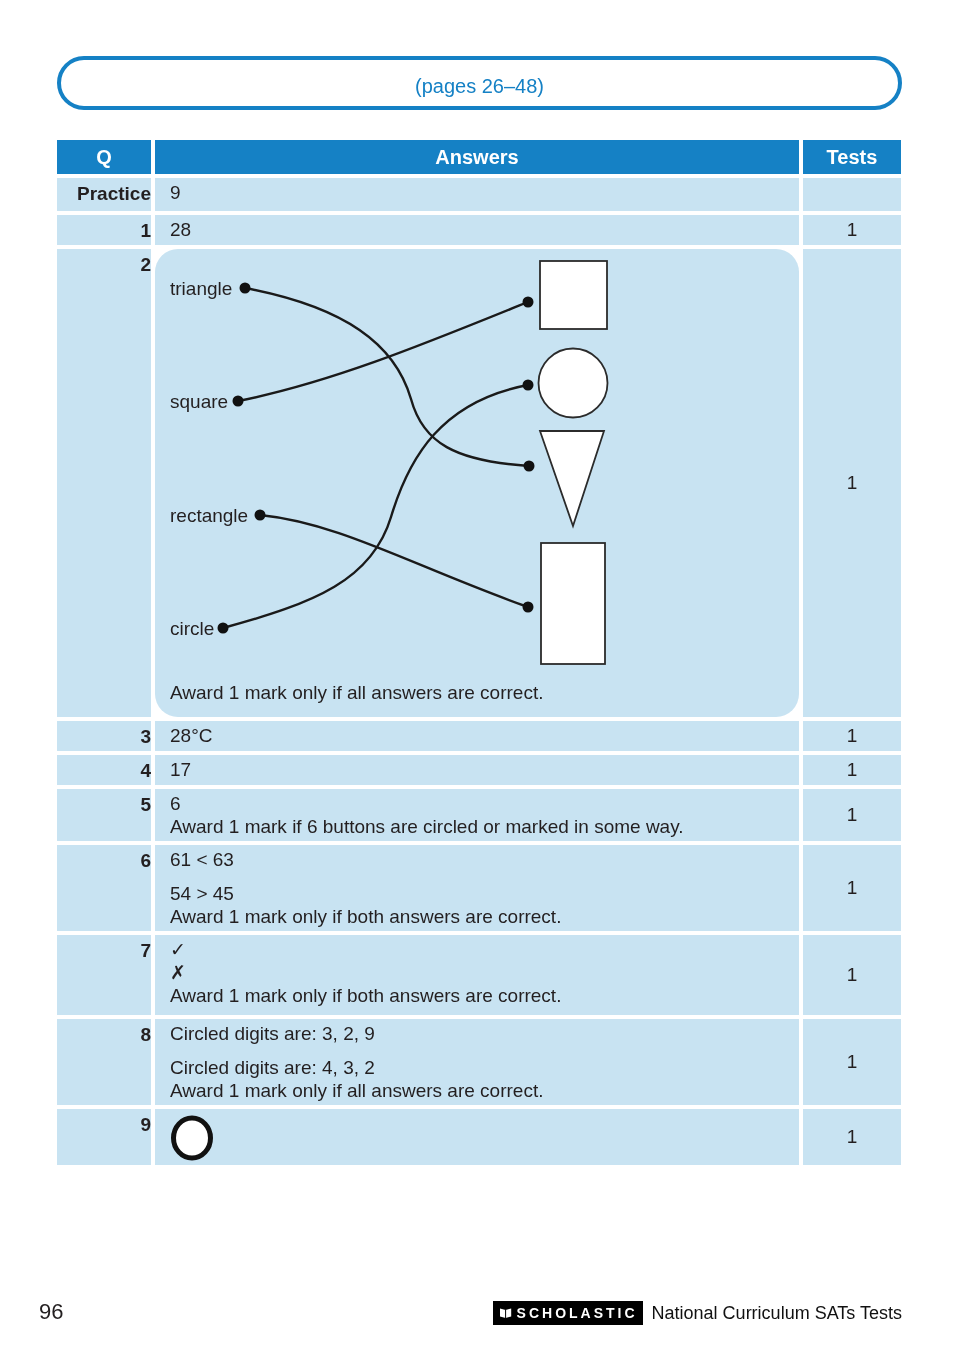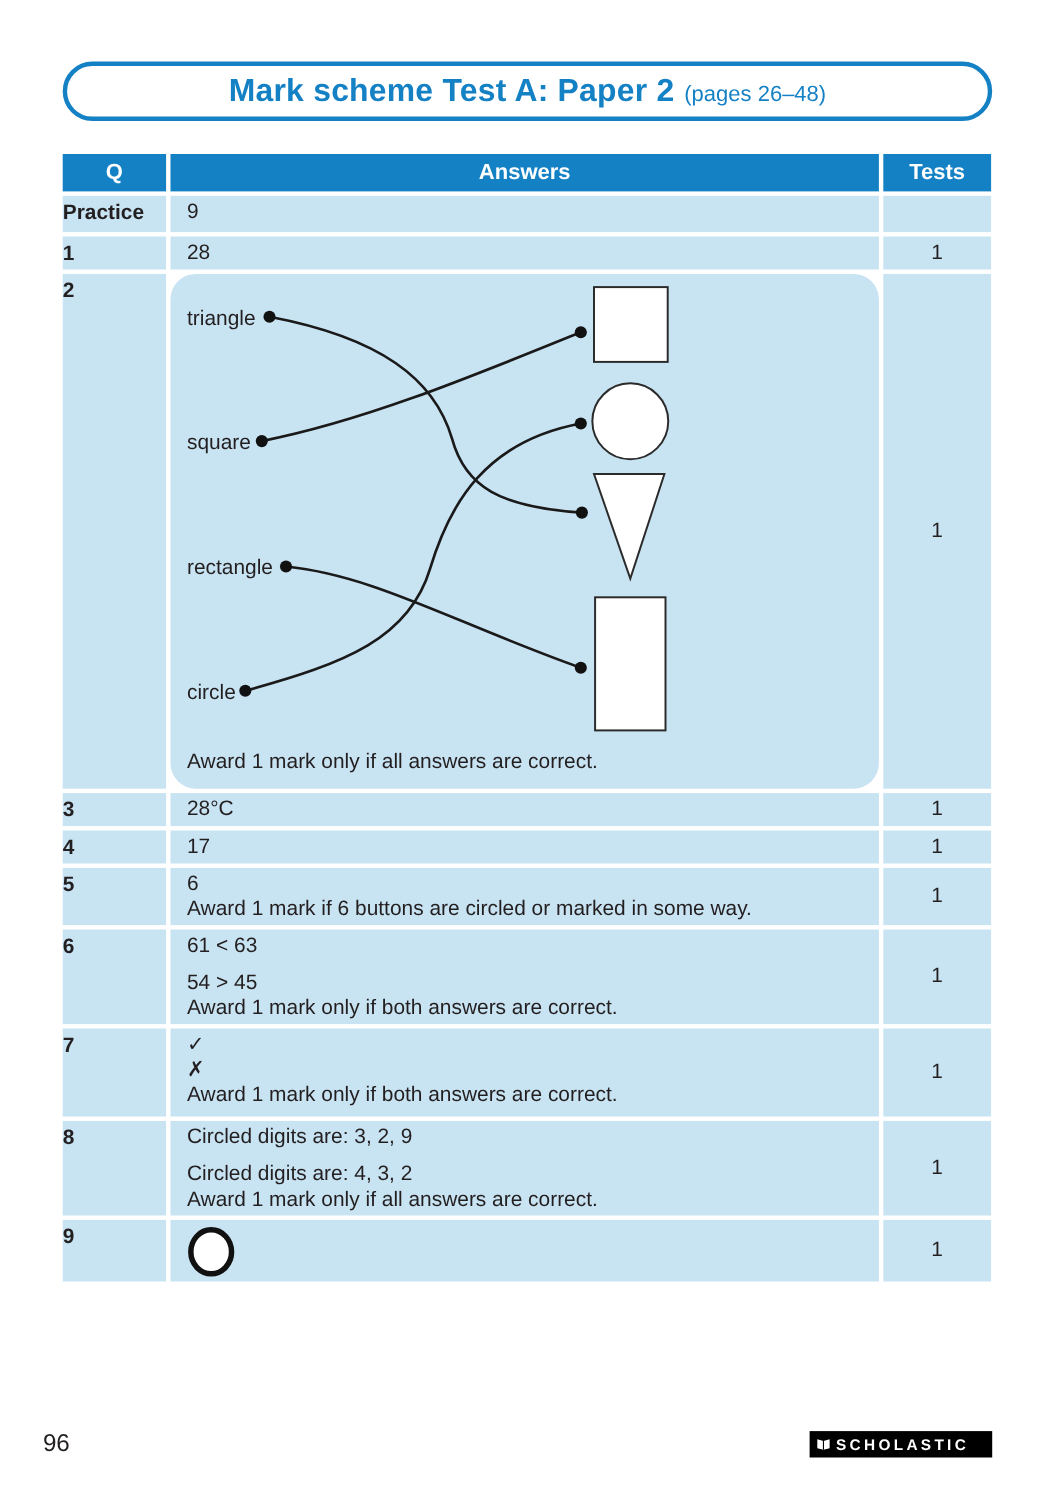--- a/index.html
+++ b/index.html
@@ -32,51 +32,50 @@
     border-collapse:separate;border-spacing:4px;
     table-layout:fixed;
   }
   col.c-q{width:94px;} col.c-a{width:644px;} col.c-m{width:98px;}
   .mark-table th{
     background:var(--accent);color:#fff;font-weight:bold;font-size:20px;
     height:34px;text-align:center;vertical-align:middle;
   }
   .mark-table td{background:var(--row-bg);vertical-align:top;}
   td.q-cell{
-    text-align:left;font-weight:bold;font-size:19px;padding-top:5px;
+    text-align:right;font-weight:bold;font-size:19px;padding-top:5px;
   }
   td.ans-cell{padding:3px 0 3px 15px;font-size:19px;}
   td.marks-cell{text-align:center;vertical-align:middle;font-size:19px;}
   .ans-line{line-height:23px;}
   .ans-gap{height:11px;}
   td.diagram-cell{padding:0;border-radius:23px;}
   .diagram-note{font-size:19px;margin:2px 0 0 15px;line-height:23px;}
   .match-svg{display:block;}
   .match-svg text{font-size:19px;fill:var(--ink);font-family:"Liberation Sans",sans-serif;}
   .answer-shape-svg{display:block;margin-top:2px;}
   
   .page-number{position:absolute;left:39px;top:1299px;font-size:22px;}
   .footer-right{
     position:absolute;right:59px;top:1301px;
     display:flex;align-items:center;gap:9px;
   }
   .brand-box{
     background:#000;color:#fff;display:flex;align-items:center;gap:4px;
-    padding:3px 21px 3px 6px;height:24px;
+    padding:3px 5px 3px 6px;height:24px;
   }
   .brand-text{font-size:14px;font-weight:bold;letter-spacing:3px;line-height:1;}
   .footer-text{font-size:18px;color:#111;}
 </style>
 </head>
 <body>
 
 <div class="page">
 
   <div class="title-box">
-    <span class="title-main">Mark scheme Test A: Paper 2</span>
     <span class="title-sub">(pages 26–48)</span>
   </div>
 
   <table class="mark-table">
     <colgroup>
         <col class="c-q">
         <col class="c-a">
         <col class="c-m">
       </colgroup>
     <thead>
@@ -206,15 +205,16 @@
   <div class="page-number">96</div>
 
   <div class="footer-right">
     <span class="brand-box">
       <svg width="14" height="12" viewBox="0 0 14 12">
         <path d="M1,1.5 L6.6,3 L12.2,1.5 L12.2,9.5 L6.6,11 L1,9.5 Z" fill="#fff"></path>
         <path d="M6.6,3 L6.6,11" stroke="#000" stroke-width="1"></path>
       </svg>
       <span class="brand-text">SCHOLASTIC</span>
     </span>
+    <span class="footer-text">National Curriculum SATs Tests</span>
   </div>
 
 </div>
 
 </body></html>

